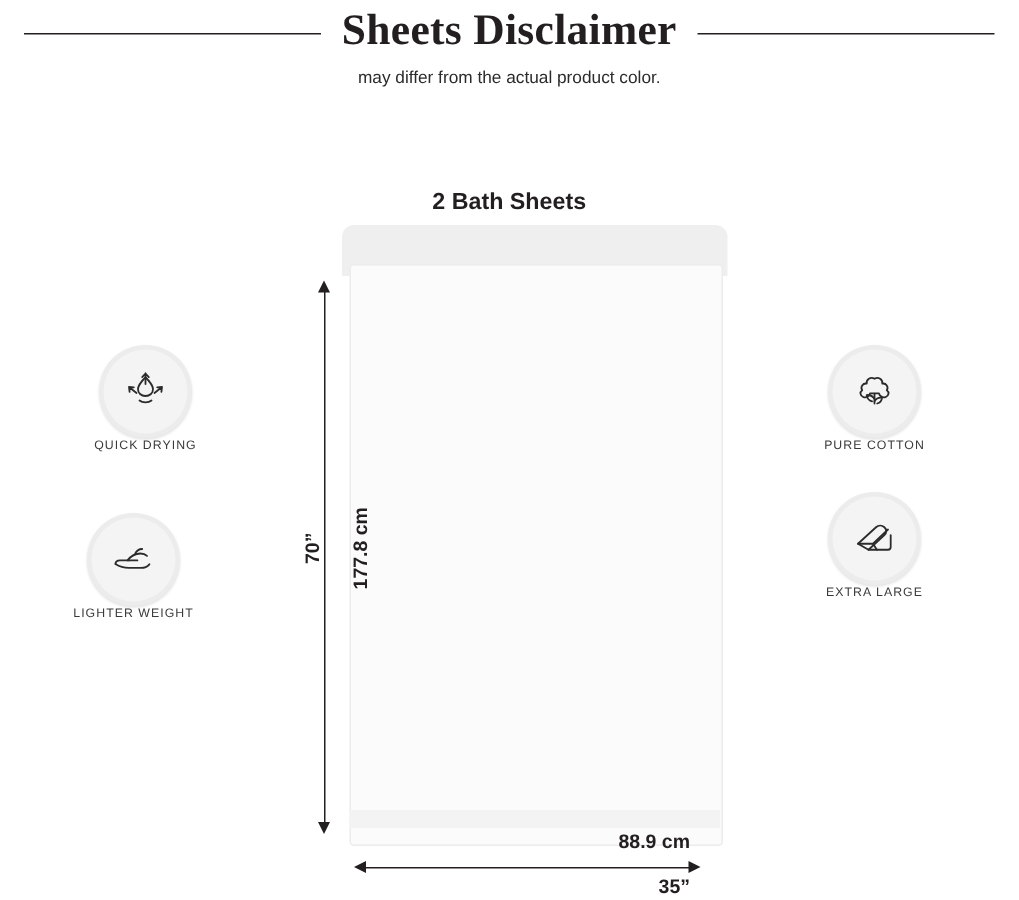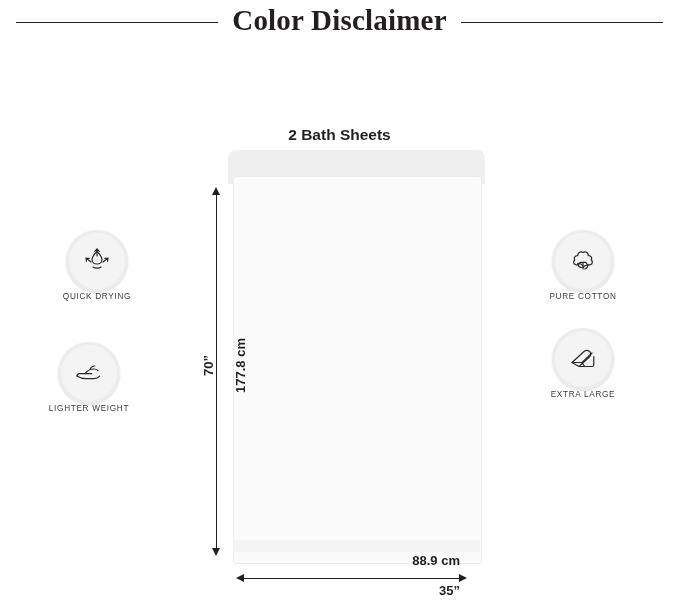--- a/index.html
+++ b/index.html
@@ -226,25 +226,26 @@
   .f-quick-drying  { left: 42px;  top: 230px; }
   .f-lighter       { left: 34px;  top: 342px; }
   .f-pure-cotton   { left: 528px; top: 230px; }
   .f-extra-large   { left: 528px; top: 328px; }
 </style>
 </head>
 <body>
 
 <div class="header">
   <div class="rule left"></div>
-  <div class="disclaimer-title">Color Disclaimer</div>
+  <div class="disclaimer-title">Sheets Disclaimer</div>
   <div class="rule right"></div>
 </div>
 
 <div class="disclaimer-body">
+  <div>may differ from the actual product color.</div>
 </div>
 
 <div class="product-title">2 Bath Sheets</div>
 
 <div class="towel-wrap">
   <div class="towel-top"></div>
   <div class="towel-body"></div>
   <div class="towel-band"></div>
 </div>
 

